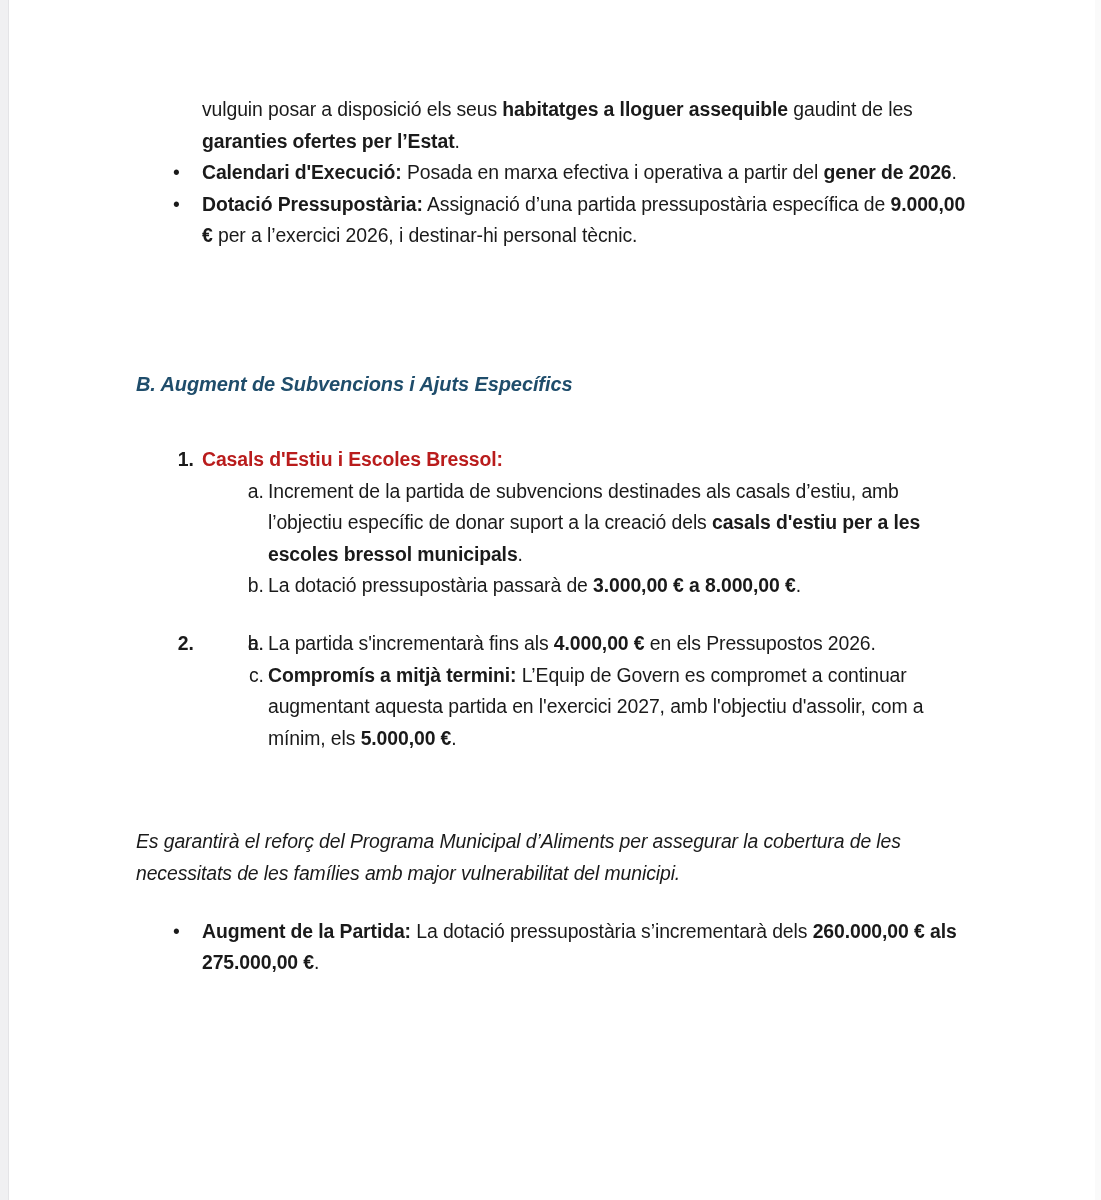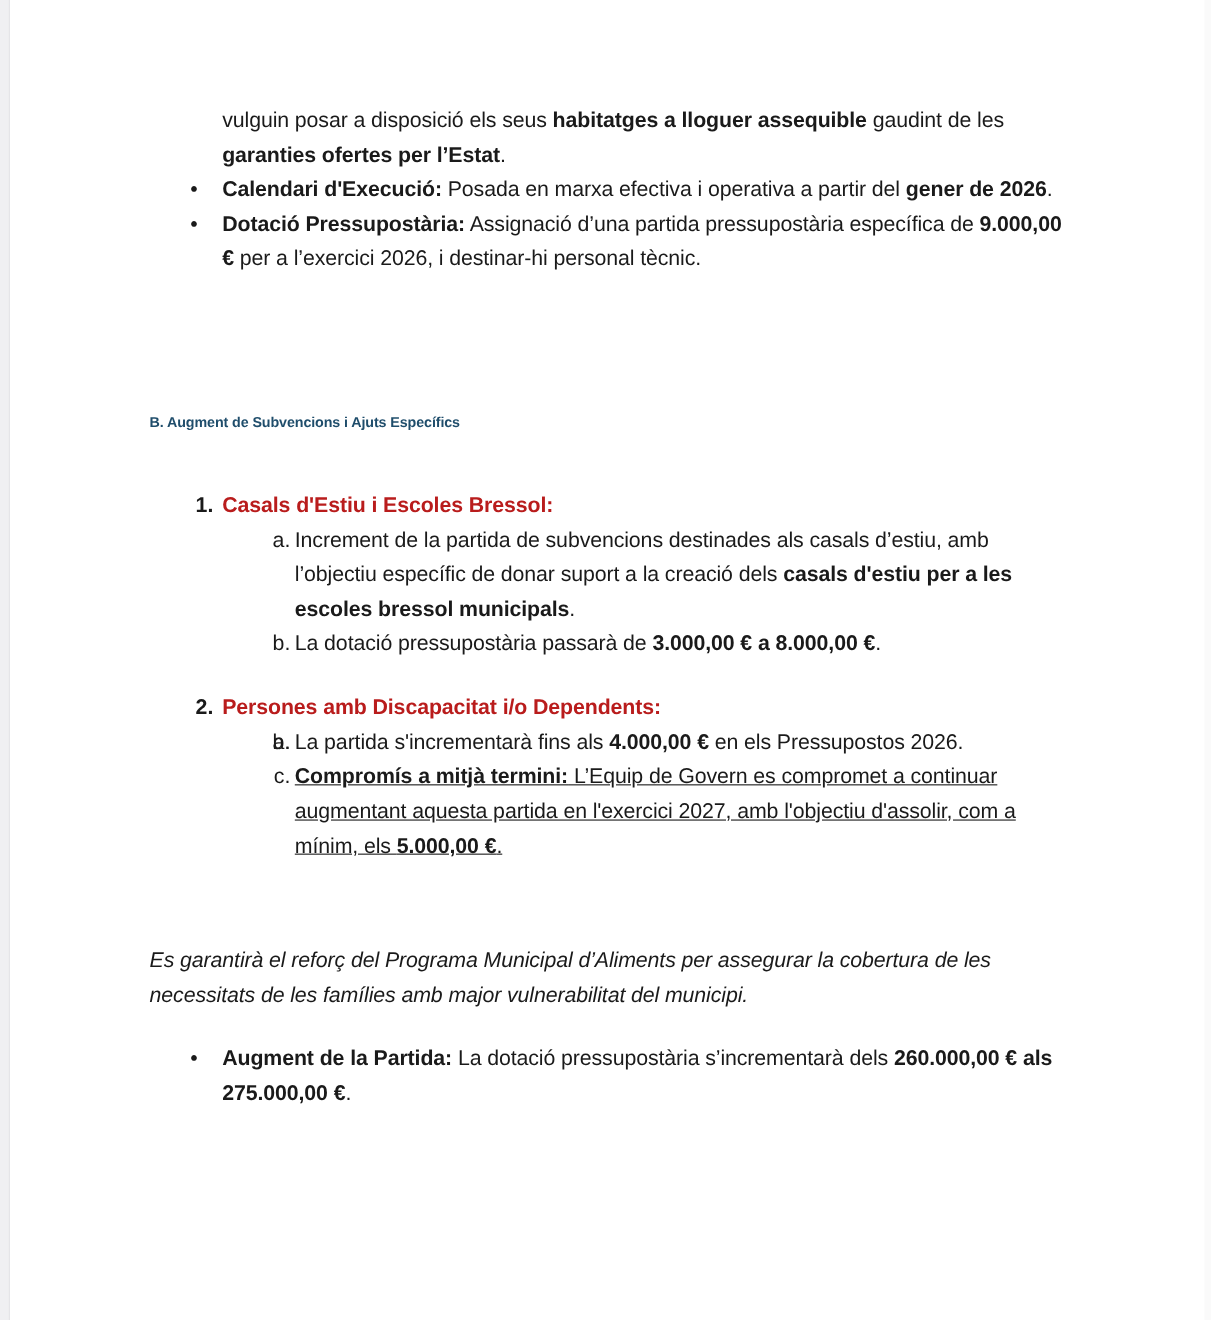--- a/index.html
+++ b/index.html
@@ -74,23 +74,24 @@
     position: absolute;
     left: 37px;
     top: 0;
     font-size: 19.4px;
     line-height: 31.6px;
     color: #1a1a1a;
   }
 
   
   .section-heading {
-    font-size: 13px;
+    font-size: 20px;
     line-height: 28px;
     font-weight: 700;
+    font-style: italic;
     color: #1f4d6b;
     letter-spacing: -0.1px;
     margin: 0;
   }
 
   
   ol.num {
     list-style: none;
     margin: 0;
     padding: 0;
@@ -185,32 +186,31 @@
           </li>
           <li class="alpha-item">
             <span class="marker">b.</span>
             <div class="li-text"><span>La dotació pressupostària passarà de </span><b>3.000,00 € a 8.000,00 €</b><span>.</span></div>
           </li>
         </ol>
       </li>
 
       <li class="num-item" style="margin-top:26px;">
         <span class="marker">2.</span>
-        <div class="num-title">Persones amb Discapacitat i/o Dependents:</div>
         <ol class="alpha">
           <li class="alpha-item">
             <span class="marker">a.</span>
           </li>
           <li class="alpha-item">
             <span class="marker">b.</span>
             <div class="li-text"><span>La partida s'incrementarà fins als </span><b>4.000,00 €</b><span> en els Pressupostos 2026.</span></div>
           </li>
           <li class="alpha-item">
             <span class="marker">c.</span>
-            <div class="li-text" style="width:710px;text-decoration:underline;"><b>Compromís a mitjà termini:</b><span> L’Equip de Govern es compromet a continuar augmentant aquesta partida en l'exercici 2027, amb l'objectiu d'assolir, com a mínim, els </span><b>5.000,00 €</b><span>.</span></div>
+            <div class="li-text" style="width:710px;"><b>Compromís a mitjà termini:</b><span> L’Equip de Govern es compromet a continuar augmentant aquesta partida en l'exercici 2027, amb l'objectiu d'assolir, com a mínim, els </span><b>5.000,00 €</b><span>.</span></div>
           </li>
         </ol>
       </li>
     </ol>
 
     <div class="gap-md"></div>
 
 
     <div class="gap-lg"></div>
 

